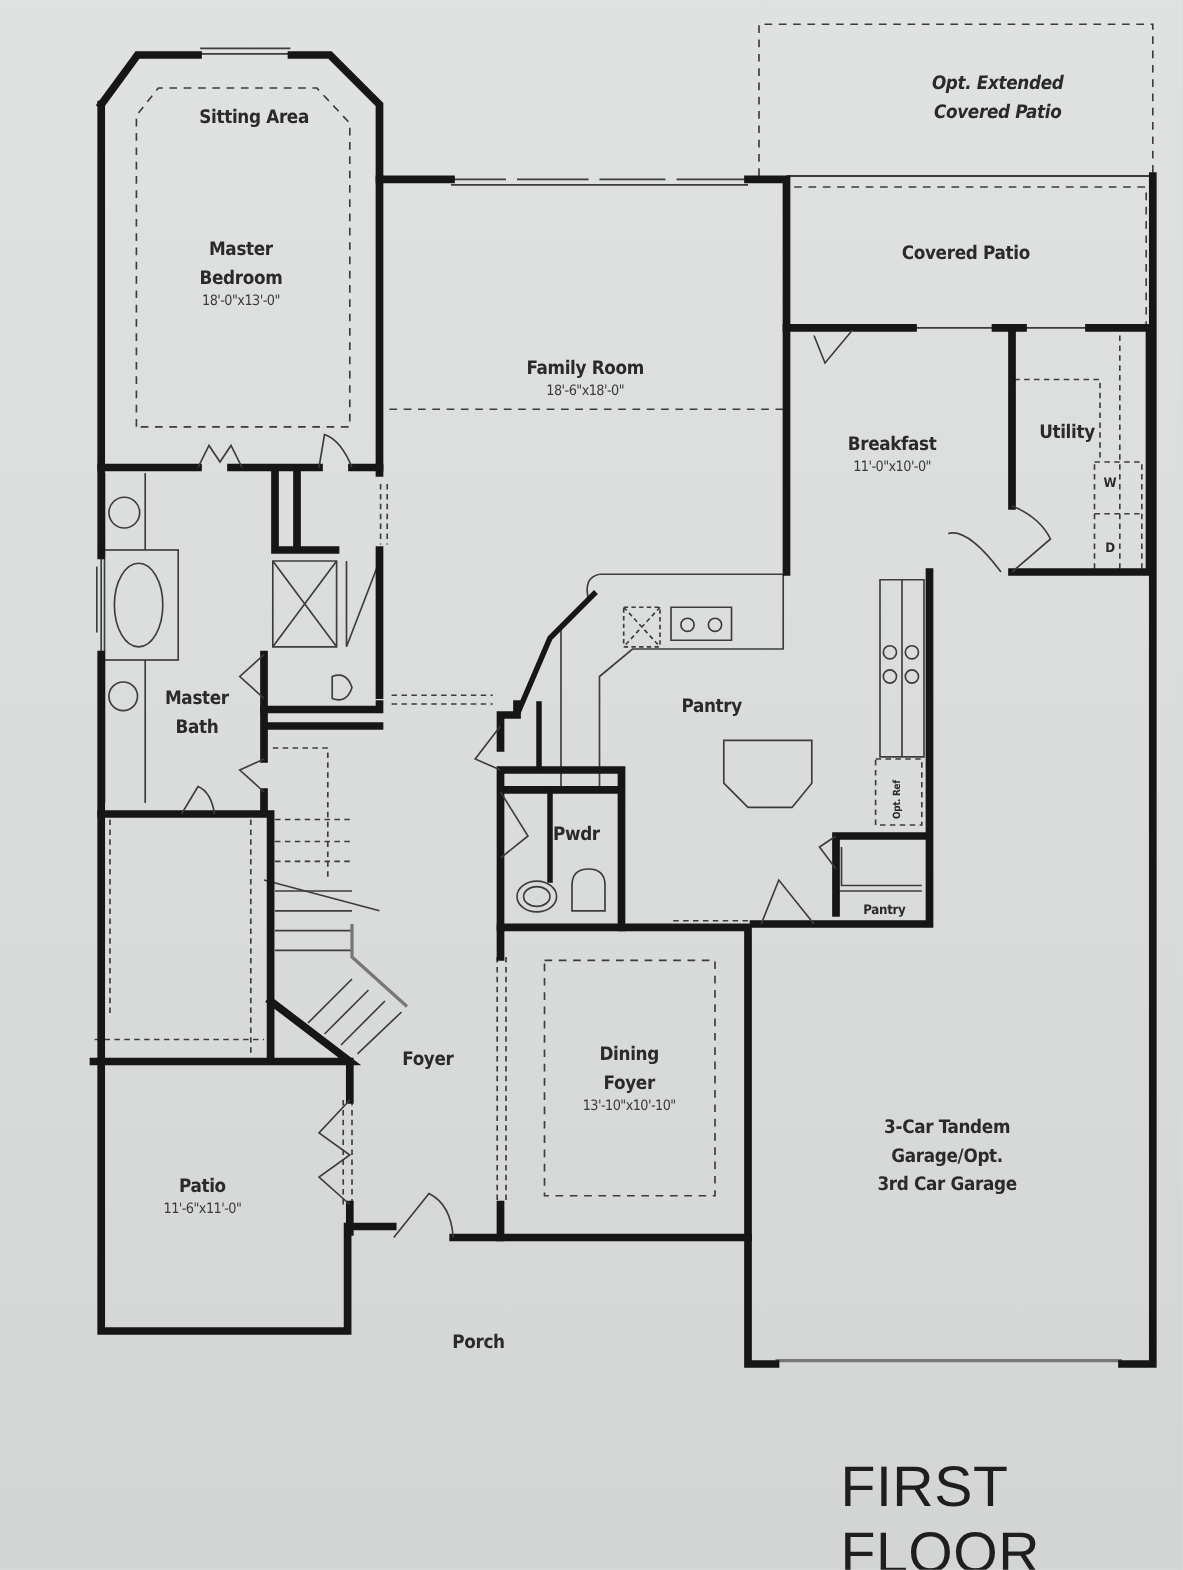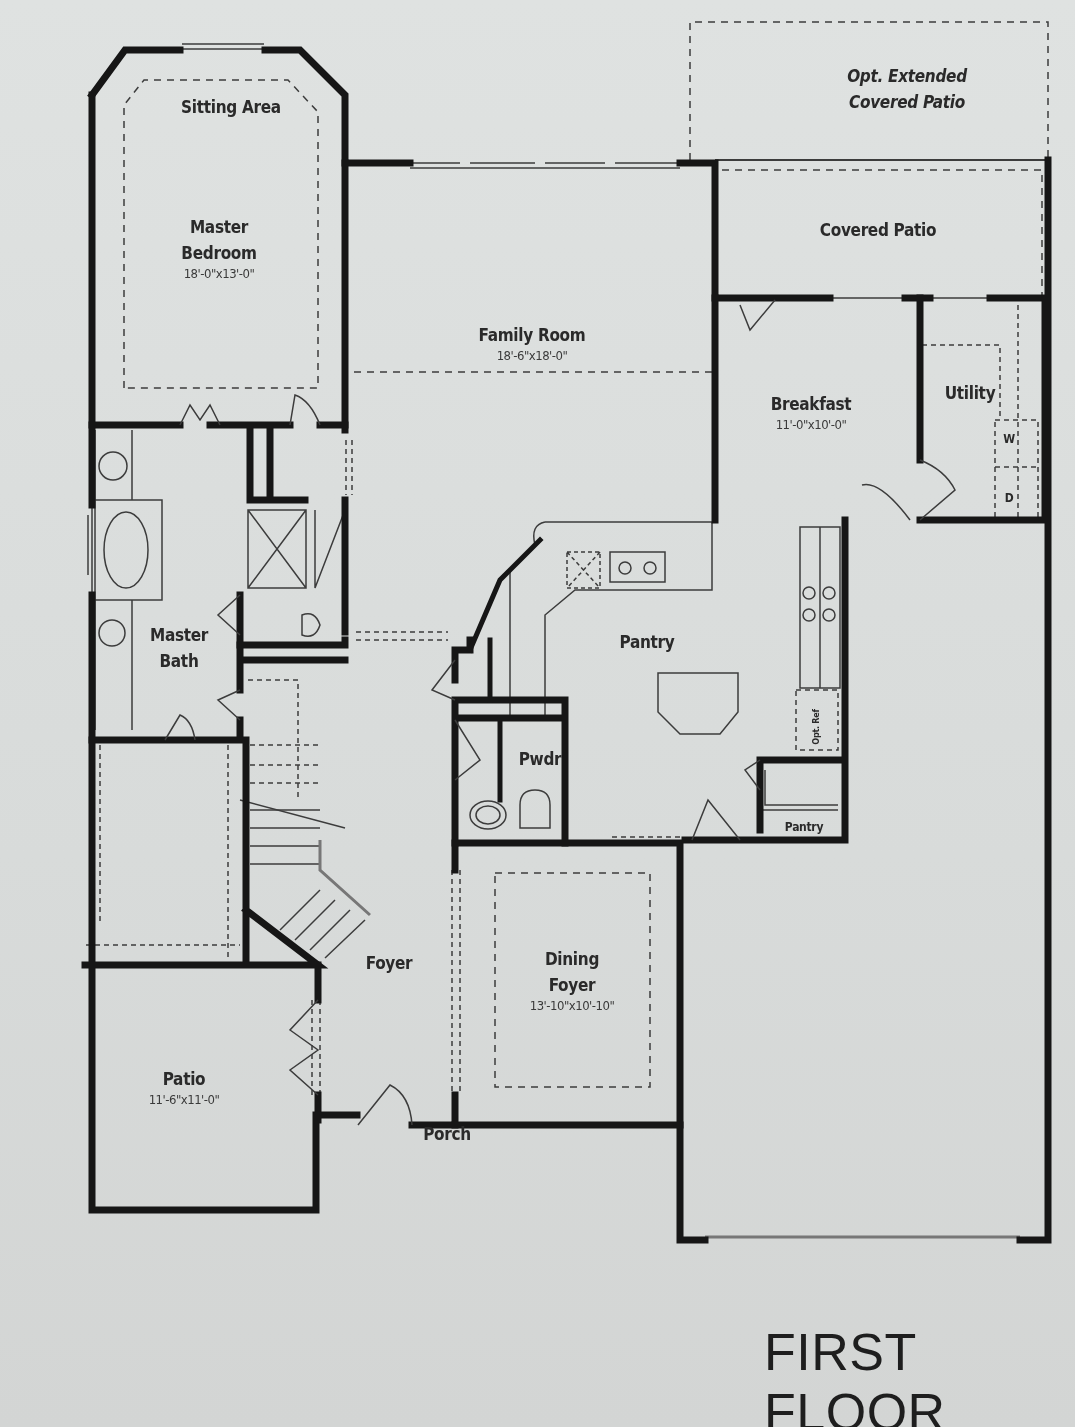--- a/index.html
+++ b/index.html
@@ -150,33 +150,38 @@
 
 <div class="lbl" style="left:179px;top:622px;">
   <span class="line">Master</span>
   <span class="line">Bath</span>
 </div>
 
 <div class="lbl" style="left:647px;top:629px;"><span>Pantry</span></div>
 <div class="lbl vert" style="left:816px;top:714px;"><span>Opt. Ref</span></div>
 <div class="lbl small" style="left:804px;top:820px;"><span>Pantry</span></div>
 
-<div class="lbl" style="left:540px;top:746px;"><span>Pwdr</span></div>
+<div class="lbl" style="left:524px;top:746px;"><span>Pwdr</span></div>
 
 
 <div class="lbl" style="left:572px;top:946px;">
   <span class="line">Dining</span>
   <span class="line">Foyer</span>
   <span class="dim">13'-10"x10'-10"</span>
 </div>
 
 <div class="lbl" style="left:389px;top:950px;"><span>Foyer</span></div>
 
 <div class="lbl" style="left:184px;top:1066px;">
   <span class="line">Patio</span>
   <span class="dim">11'-6"x11'-0"</span>
 </div>
 
-<div class="lbl" style="left:435px;top:1121px;margin-left:12px;"><span>Porch</span></div>
+<div class="lbl" style="left:435px;top:1207px;"><span>Porch</span></div>
 
+<div class="lbl" style="left:861px;top:1012px;">
+  <span class="line">3-Car Tandem</span>
+  <span class="line">Garage/Opt.</span>
+  <span class="line">3rd Car Garage</span>
+</div>
 
 <div class="title">FIRST FLOOR</div>
 </div>
 
 </body></html>

